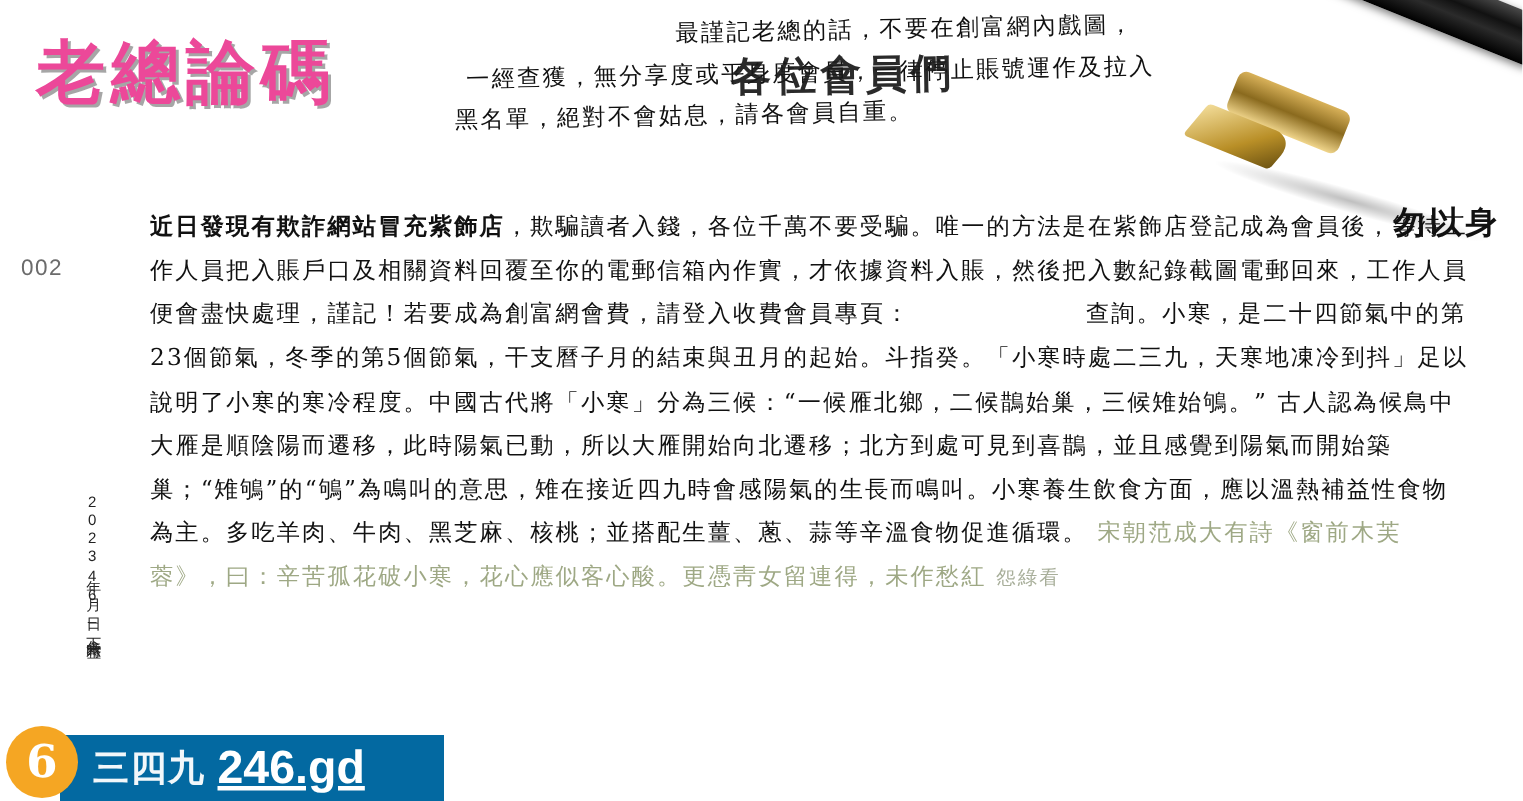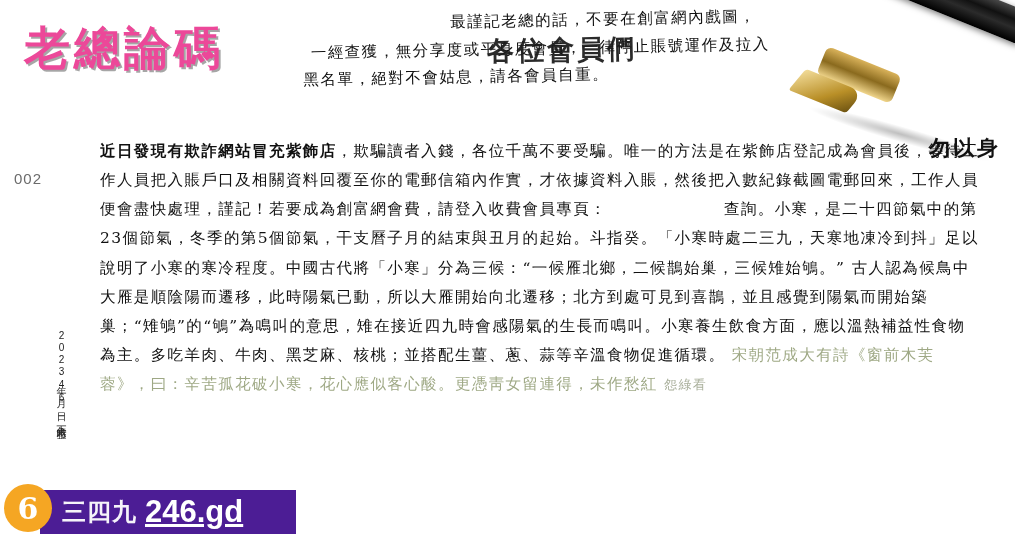--- a/index.html
+++ b/index.html
@@ -209,21 +209,21 @@
     font-family: "DejaVu Serif", serif;
     font-weight: bold;
     font-size: 30px;
   }
   .wm-green {
     position: absolute;
     left: 40px;
     bottom: 0;
     width: 256px;
     height: 44px;
-    background: #4c1d95;
+    background: #0369a1;
     display: flex;
     align-items: center;
   }
   .wm-cn {
     color: #ffffff;
     font-family: "DejaVu Serif", serif;
     font-weight: bold;
     font-size: 24px;
     letter-spacing: 1px;
     margin-left: 22px;

